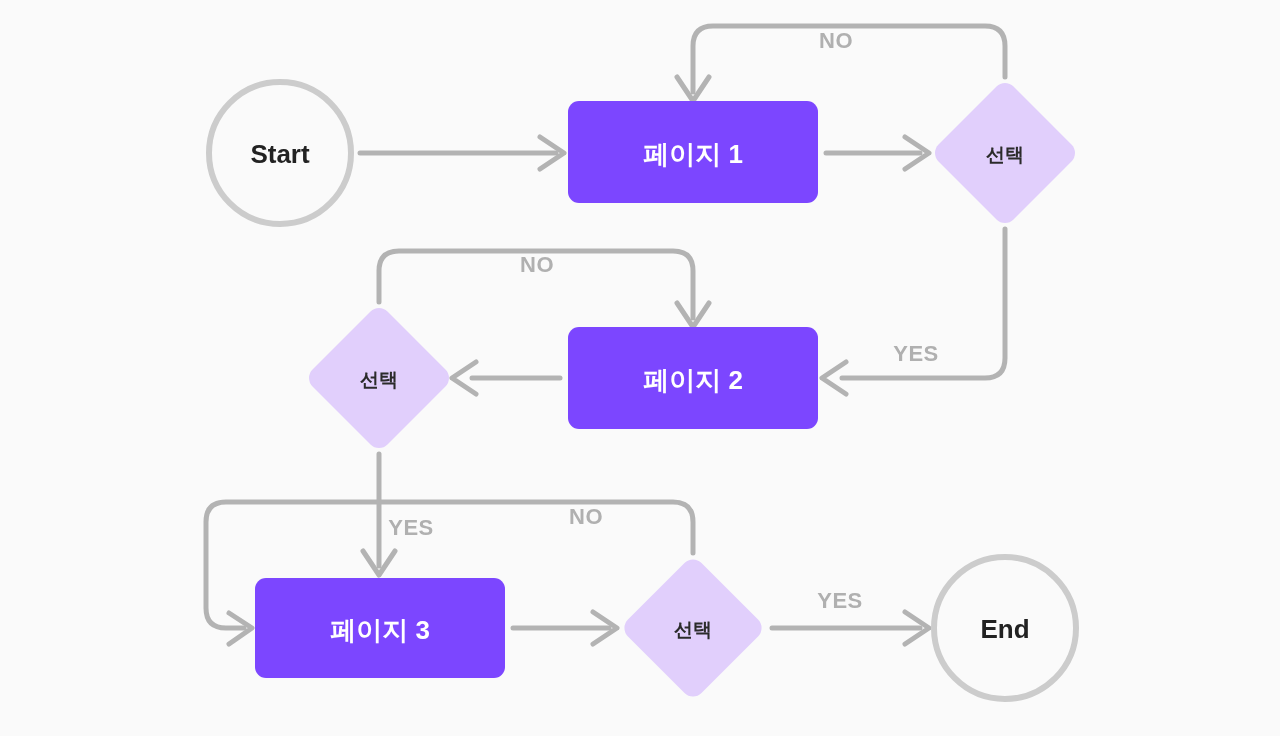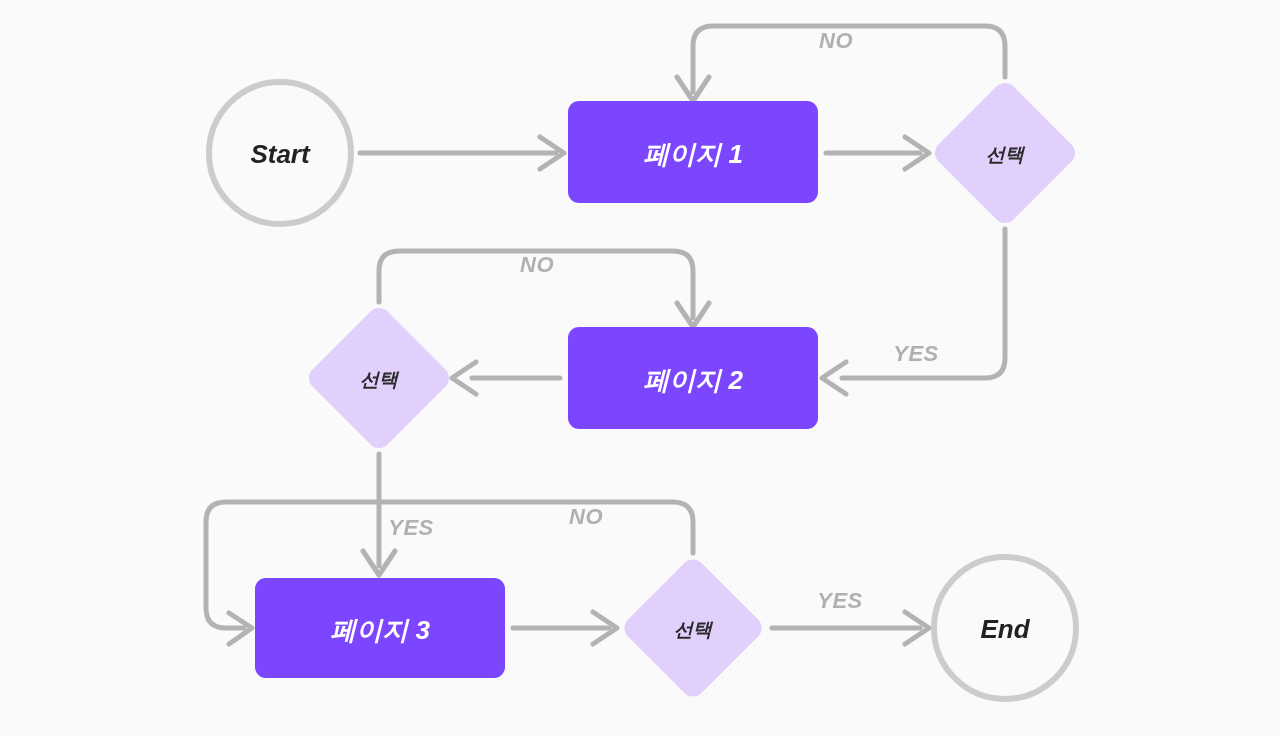--- a/index.html
+++ b/index.html
@@ -10,21 +10,20 @@
     width: 1280px;
     height: 736px;
     background: #fafafa;
     font-family: "Liberation Sans", sans-serif;
     overflow: hidden;
   }
   #flow-root {
     position: relative;
     width: 1280px;
     height: 736px;
-    font-style: italic;
   }
   svg.flow-canvas {
     display: block;
     width: 1280px;
     height: 736px;
   }
   .edge-line {
     fill: none;
     stroke: #b3b3b3;
     stroke-width: 5;

